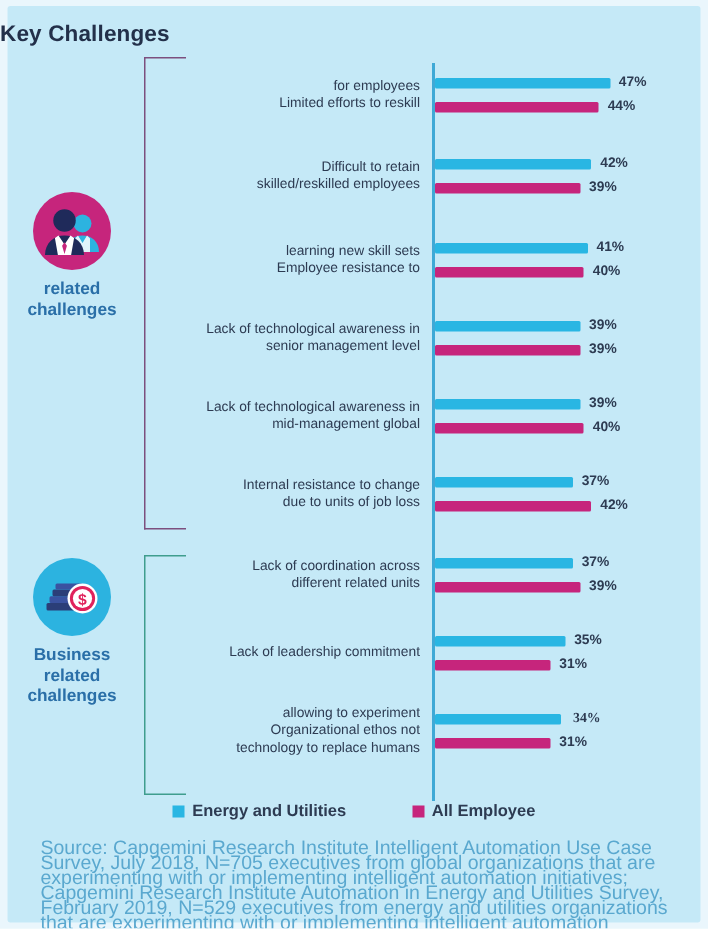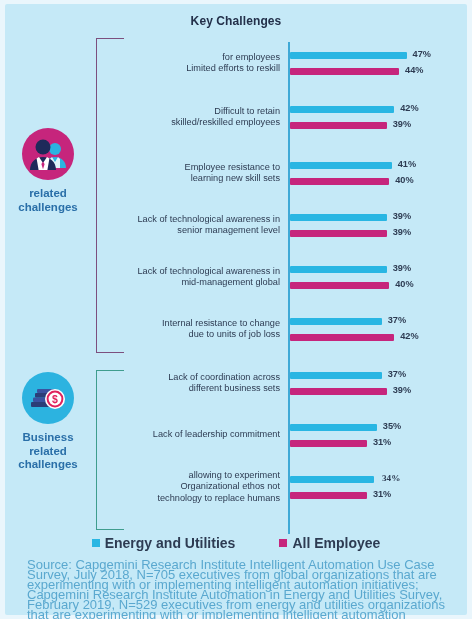--- a/index.html
+++ b/index.html
@@ -24,22 +24,21 @@
     width: 462px;
     height: 611px;
     background: #c5e9f7;
     border-radius: 2px;
   }
   .title {
     position: absolute;
     left: 0;
     top: 14px;
     width: 472px;
-    text-align: center;
-    font-size: 12px;
+    font-size: 15px;
     font-weight: bold;
     color: #23304a;
     letter-spacing: 0.1px;
   }
   
   .bracket {
     position: absolute;
     box-sizing: border-box;
   }
   .bracket-talent {
@@ -155,21 +154,21 @@
     gap: 5px;
   }
   .legend-swatch {
     width: 8px;
     height: 8px;
     display: inline-block;
   }
   .sw-energy { background: #29b6e3; }
   .sw-all { background: #c6257c; }
   .legend-text {
-    font-size: 14px;
+    font-size: 11px;
     font-weight: bold;
     color: #2d3b52;
   }
   
   .source {
     position: absolute;
     left: 27px;
     top: 560px;
     width: 420px;
     font-size: 13px;
@@ -256,22 +255,22 @@
           <div class="bar bar-energy" style="width: 104.16px;"></div>
           <div class="bar-value" style="left: 110.16px;">42%</div>
         </div>
         <div class="bar-wrap" style="top: 122px;">
           <div class="bar bar-all" style="width: 96.72px;"></div>
           <div class="bar-value" style="left: 102.72px;">39%</div>
         </div>
       </div>
       <div class="row" style="top: 0px;">
         <div class="row-label" style="top: 161.6px;">
+          <div>learning new skill sets</div>
           <div>Employee resistance to</div>
-          <div>learning new skill sets</div>
         </div>
         <div class="bar-wrap" style="top: 162px;">
           <div class="bar bar-energy" style="width: 101.68px;"></div>
           <div class="bar-value" style="left: 107.68px;">41%</div>
         </div>
         <div class="bar-wrap" style="top: 178px;">
           <div class="bar bar-all" style="width: 99.2px;"></div>
           <div class="bar-value" style="left: 105.2px;">40%</div>
         </div>
       </div>
@@ -313,21 +312,21 @@
           <div class="bar-value" style="left: 97.76px;">37%</div>
         </div>
         <div class="bar-wrap" style="top: 334px;">
           <div class="bar bar-all" style="width: 104.16px;"></div>
           <div class="bar-value" style="left: 110.16px;">42%</div>
         </div>
       </div>
       <div class="row" style="top: 0px;">
         <div class="row-label" style="top: 371.6px;">
           <div>Lack of coordination across</div>
-          <div>different business sets</div>
+          <div>different related units</div>
         </div>
         <div class="bar-wrap" style="top: 372px;">
           <div class="bar bar-energy" style="width: 91.76px;"></div>
           <div class="bar-value" style="left: 97.76px;">37%</div>
         </div>
         <div class="bar-wrap" style="top: 388px;">
           <div class="bar bar-all" style="width: 96.72px;"></div>
           <div class="bar-value" style="left: 102.72px;">39%</div>
         </div>
       </div>

